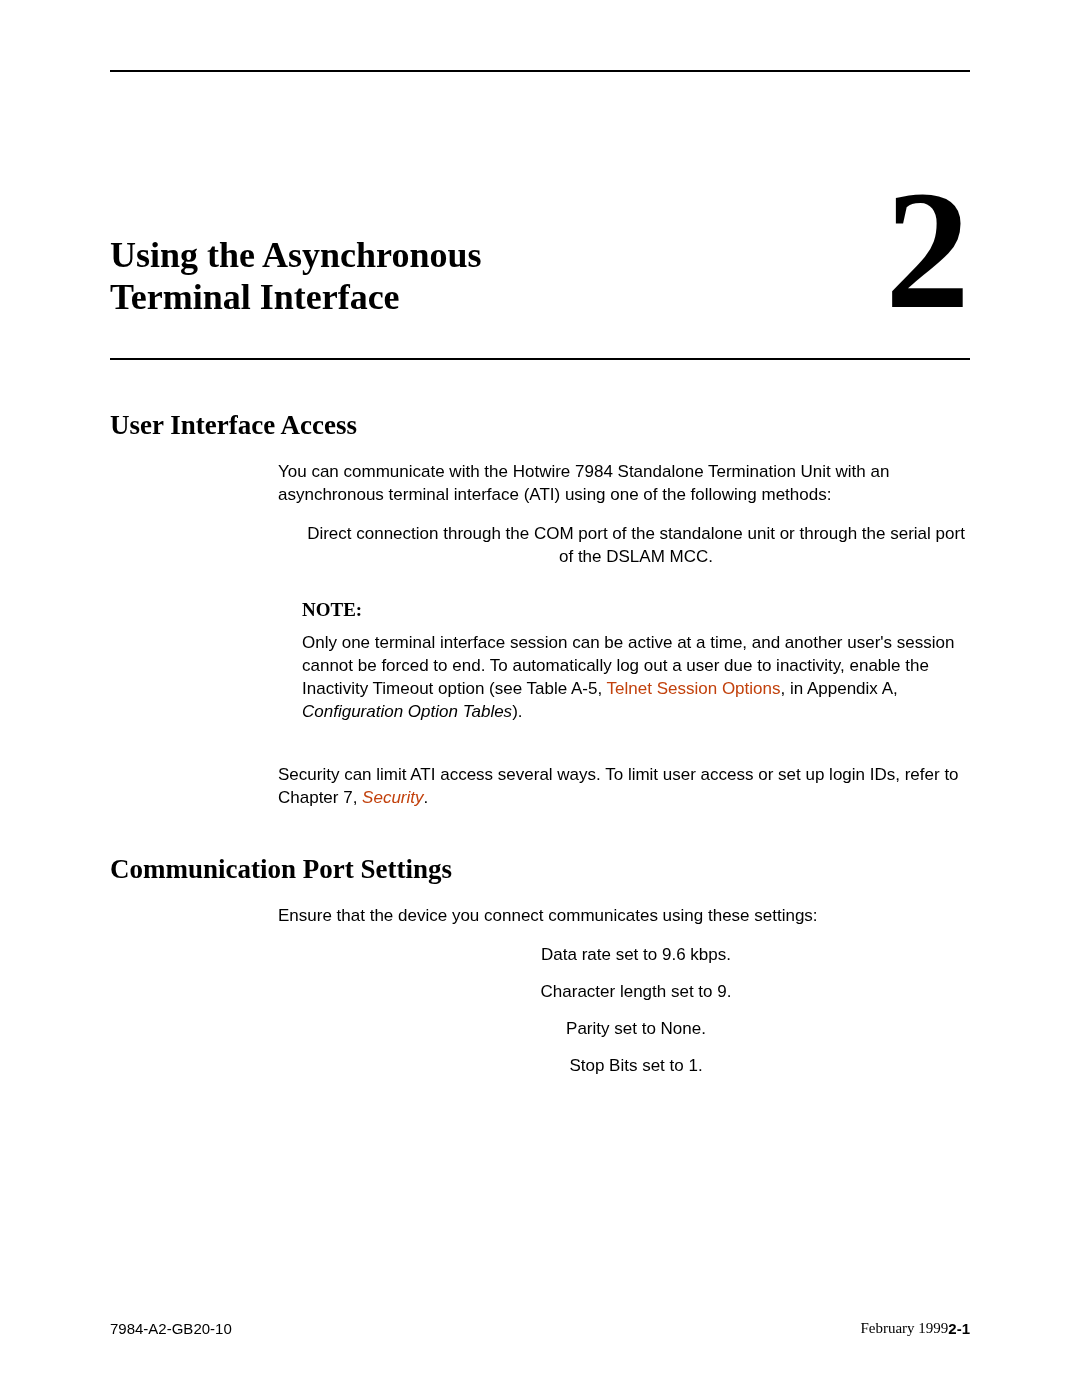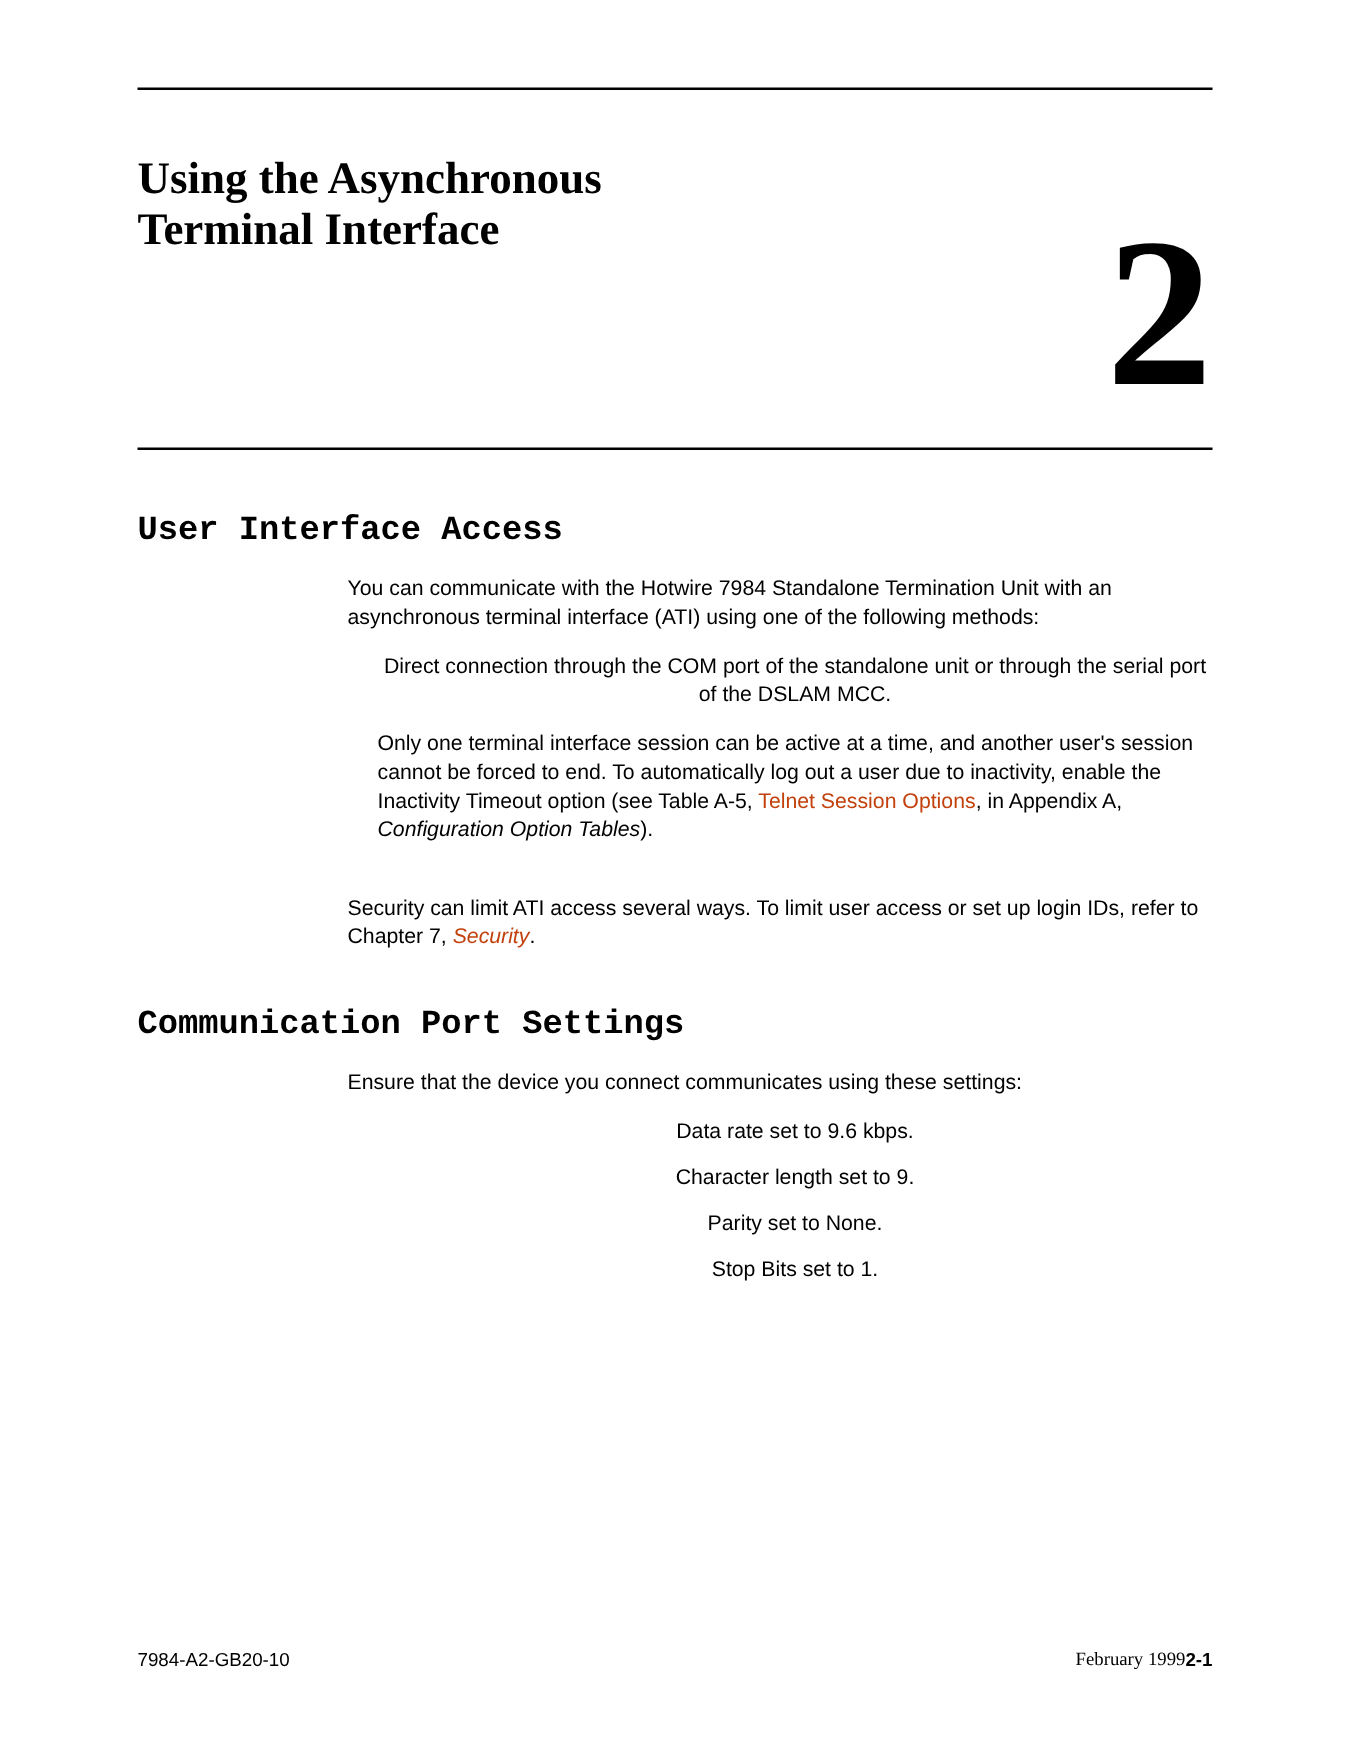--- a/index.html
+++ b/index.html
@@ -16,21 +16,21 @@
     box-sizing: border-box;
     padding: 70px 110px 0 110px;
   }
   .top-rule {
     border-top: 2px solid #000;
     margin-bottom: 50px;
   }
   .chapter-head {
     display: flex;
     justify-content: space-between;
-    align-items: flex-start;
+    align-items: flex-end;
   }
   .chapter-title {
     font-family: "Times New Roman", Times, serif;
     font-size: 36px;
     font-weight: bold;
     line-height: 1.15;
     margin: 0;
     max-width: 500px;
   }
   .chapter-number {
@@ -39,21 +39,21 @@
     font-weight: bold;
     line-height: 0.8;
     margin-top: 60px;
   }
   .mid-rule {
     border-top: 2px solid #000;
     margin-top: 40px;
     margin-bottom: 50px;
   }
   .section-heading {
-    font-family: Liberation Mono, monospace;
+    font-family: Liberation Serif, serif;
     font-size: 27px;
     font-weight: bold;
     margin: 0 0 20px 0;
   }
   .body-col {
     margin-left: 168px;
     font-size: 17px;
     line-height: 1.35;
   }
   .para {
@@ -118,20 +118,21 @@
 
   <h2 class="section-heading">User Interface Access</h2>
 
   <div class="body-col">
     <p class="para">You can communicate with the Hotwire 7984 Standalone Termination Unit with an asynchronous terminal interface (ATI) using one of the following methods:</p>
 
     <div class="indent-list">
       <div class="item">Direct connection through the COM port of the standalone unit or through the serial port of the DSLAM MCC.</div>
     </div>
 
+    <div class="note-heading">NOTE:</div>
     <p class="note-body">
       <span>Only one terminal interface session can be active at a time, and another user's session cannot be forced to end. To automatically log out a user due to inactivity, enable the Inactivity Timeout option (see Table A-5, </span><span class="link">Telnet Session Options</span><span>, in Appendix A, </span><span class="italic">Configuration Option Tables</span><span>).</span>
     </p>
 
     <div class="after-note-gap"></div>
 
     <p class="para">
       <span>Security can limit ATI access several ways. To limit user access or set up login IDs, refer to Chapter 7, </span><span class="link italic">Security</span><span>.</span>
     </p>
   </div>

